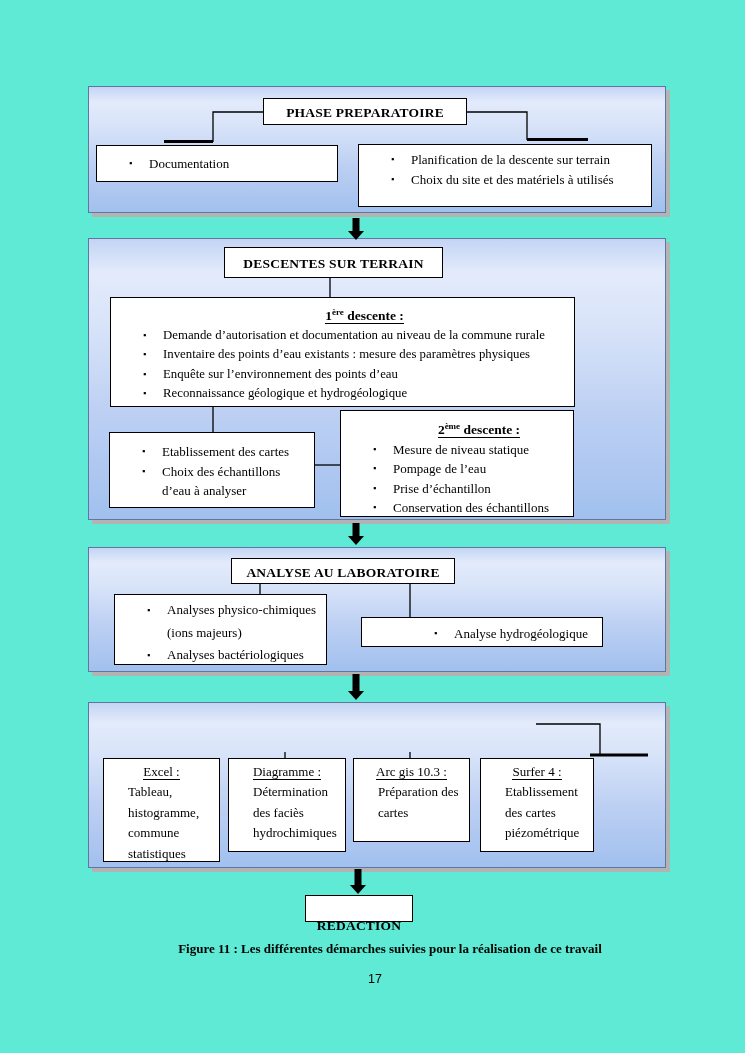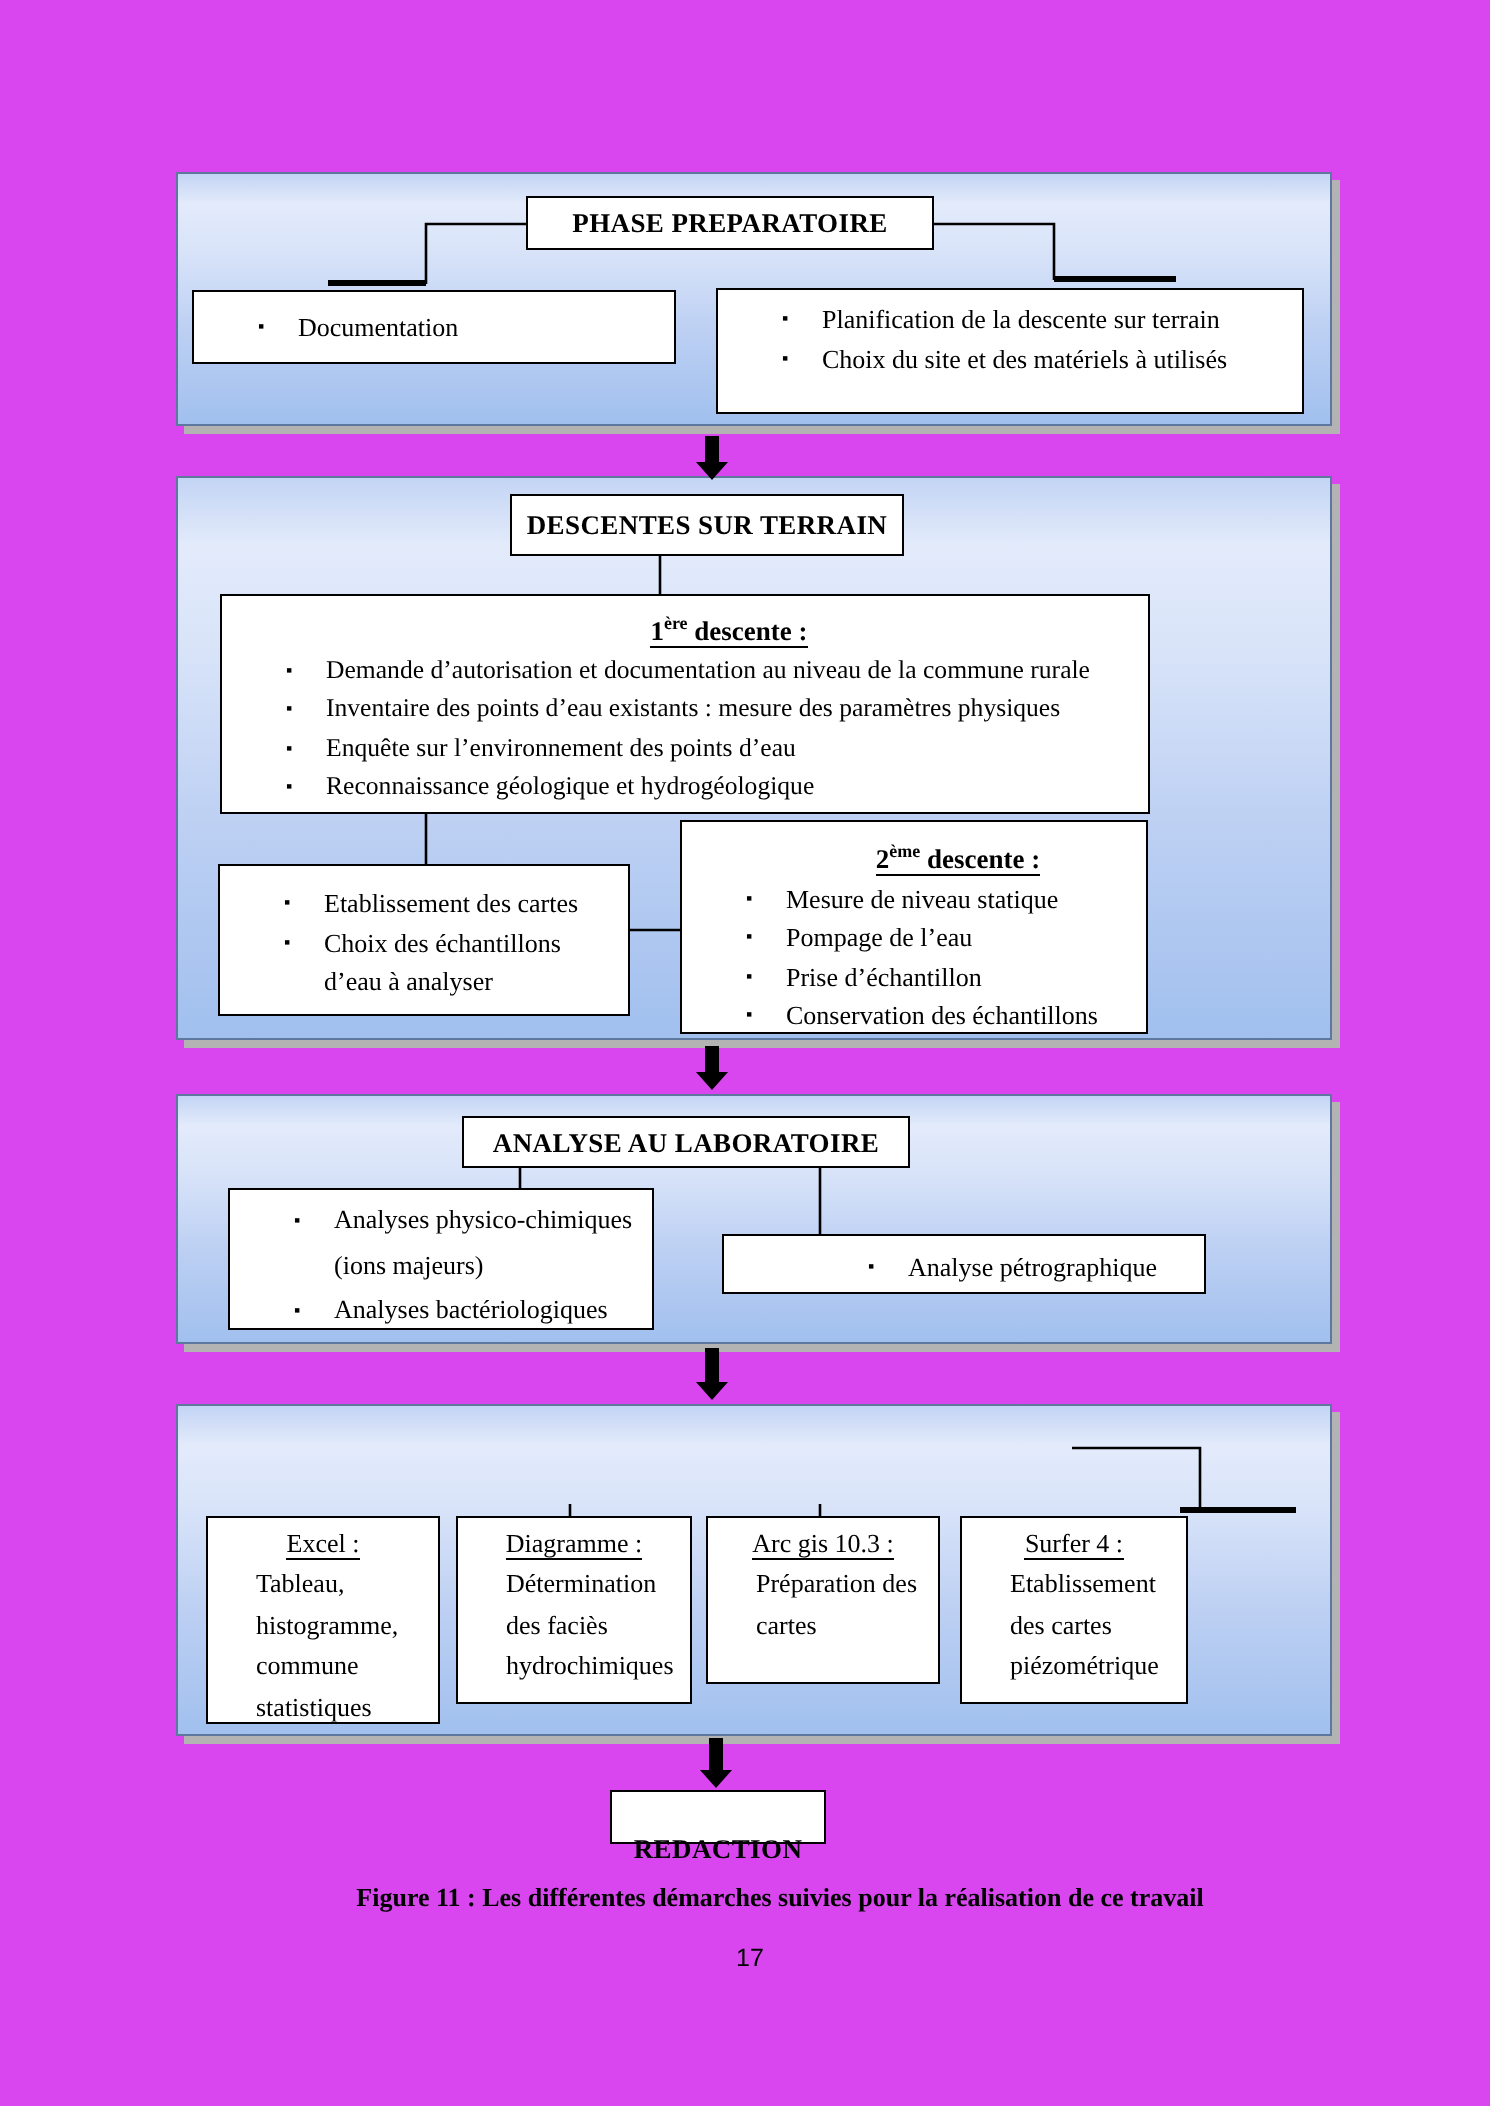--- a/index.html
+++ b/index.html
@@ -1,17 +1,17 @@
 <!DOCTYPE html>
 <html><head>
 <meta charset="utf-8">
 <style>
   html,body{margin:0;padding:0;background:#ffffff;}
   .page{
-    position:relative;width:745px;height:1053px;background:#d946ef;overflow:hidden;
+    position:relative;width:745px;height:1053px;background:#5eead4;overflow:hidden;
     font-family:"Liberation Serif","DejaVu Serif",serif;color:#000;
   }
   .abs{position:absolute;box-sizing:border-box;}
   
   .panel{
     background:linear-gradient(180deg,#c3d4f4 0%,#e3ebfb 12%,#d9e4f9 30%,#bdd0f3 62%,#a1c0ee 100%);
     border:1px solid #5d779f;
     box-shadow:4px 4px 0 #b3b3b3;
   }
   
@@ -50,21 +50,21 @@
     </ul>
   </div>
   <div class="abs wbox" style="left:358px;top:144px;width:294px;height:63px;padding-top:5px;">
     <ul class="blist" style="padding-right:10px;">
       <li><span class="blt">▪</span><span>Planification de la descente sur terrain</span></li>
       <li><span class="blt">▪</span><span>Choix du site et des matériels à utilisés</span></li>
     </ul>
   </div>
 
   <div class="abs panel" style="left:88px;top:238px;width:578px;height:282px;"></div>
-  <div class="abs titlebox" style="left:255px;top:247px;width:197px;height:31px;padding-top:6px;">
+  <div class="abs titlebox" style="left:224px;top:247px;width:219px;height:31px;padding-top:6px;">
     <span class="t">DESCENTES SUR TERRAIN</span>
   </div>
   <div class="abs wbox" style="left:110px;top:297px;width:465px;height:110px;padding-top:3px;">
     <div class="subhdr">
       <span class="uline"><span>1</span><sup>ère</sup><span> descente :</span></span>
     </div>
     <ul class="blist" style="font-size:12.8px;">
       <li style="font-size:12.8px;"><span class="blt">▪</span><span>Demande d’autorisation et documentation au niveau de la commune rurale</span></li>
       <li style="font-size:12.8px;"><span class="blt">▪</span><span>Inventaire des points d’eau existants : mesure des paramètres physiques</span></li>
       <li style="font-size:12.8px;"><span class="blt">▪</span><span>Enquête sur l’environnement des points d’eau</span></li>
@@ -94,21 +94,21 @@
     <span class="t">ANALYSE AU LABORATOIRE</span>
   </div>
   <div class="abs wbox" style="left:114px;top:594px;width:213px;height:71px;padding-top:4px;">
     <ul class="blist">
       <li style="line-height:22.5px;"><span class="blt">▪</span><span>Analyses physico-chimiques (ions majeurs)</span></li>
       <li style="line-height:22.5px;"><span class="blt">▪</span><span>Analyses bactériologiques</span></li>
     </ul>
   </div>
   <div class="abs wbox" style="left:361px;top:617px;width:242px;height:30px;padding-top:6px;">
     <ul class="blist" style="padding-left:40px;">
-      <li><span class="blt">▪</span><span>Analyse pétrographique</span></li>
+      <li><span class="blt">▪</span><span>Analyse hydrogéologique</span></li>
     </ul>
   </div>
 
   <div class="abs panel" style="left:88px;top:702px;width:578px;height:166px;"></div>
 
   <div class="abs wbox tool" style="left:103px;top:758px;width:117px;height:104px;">
     <div class="thdr"><span class="uline">Excel :</span></div>
     <div class="tline">Tableau,</div>
     <div class="tline">histogramme,</div>
     <div class="tline">commune</div>

